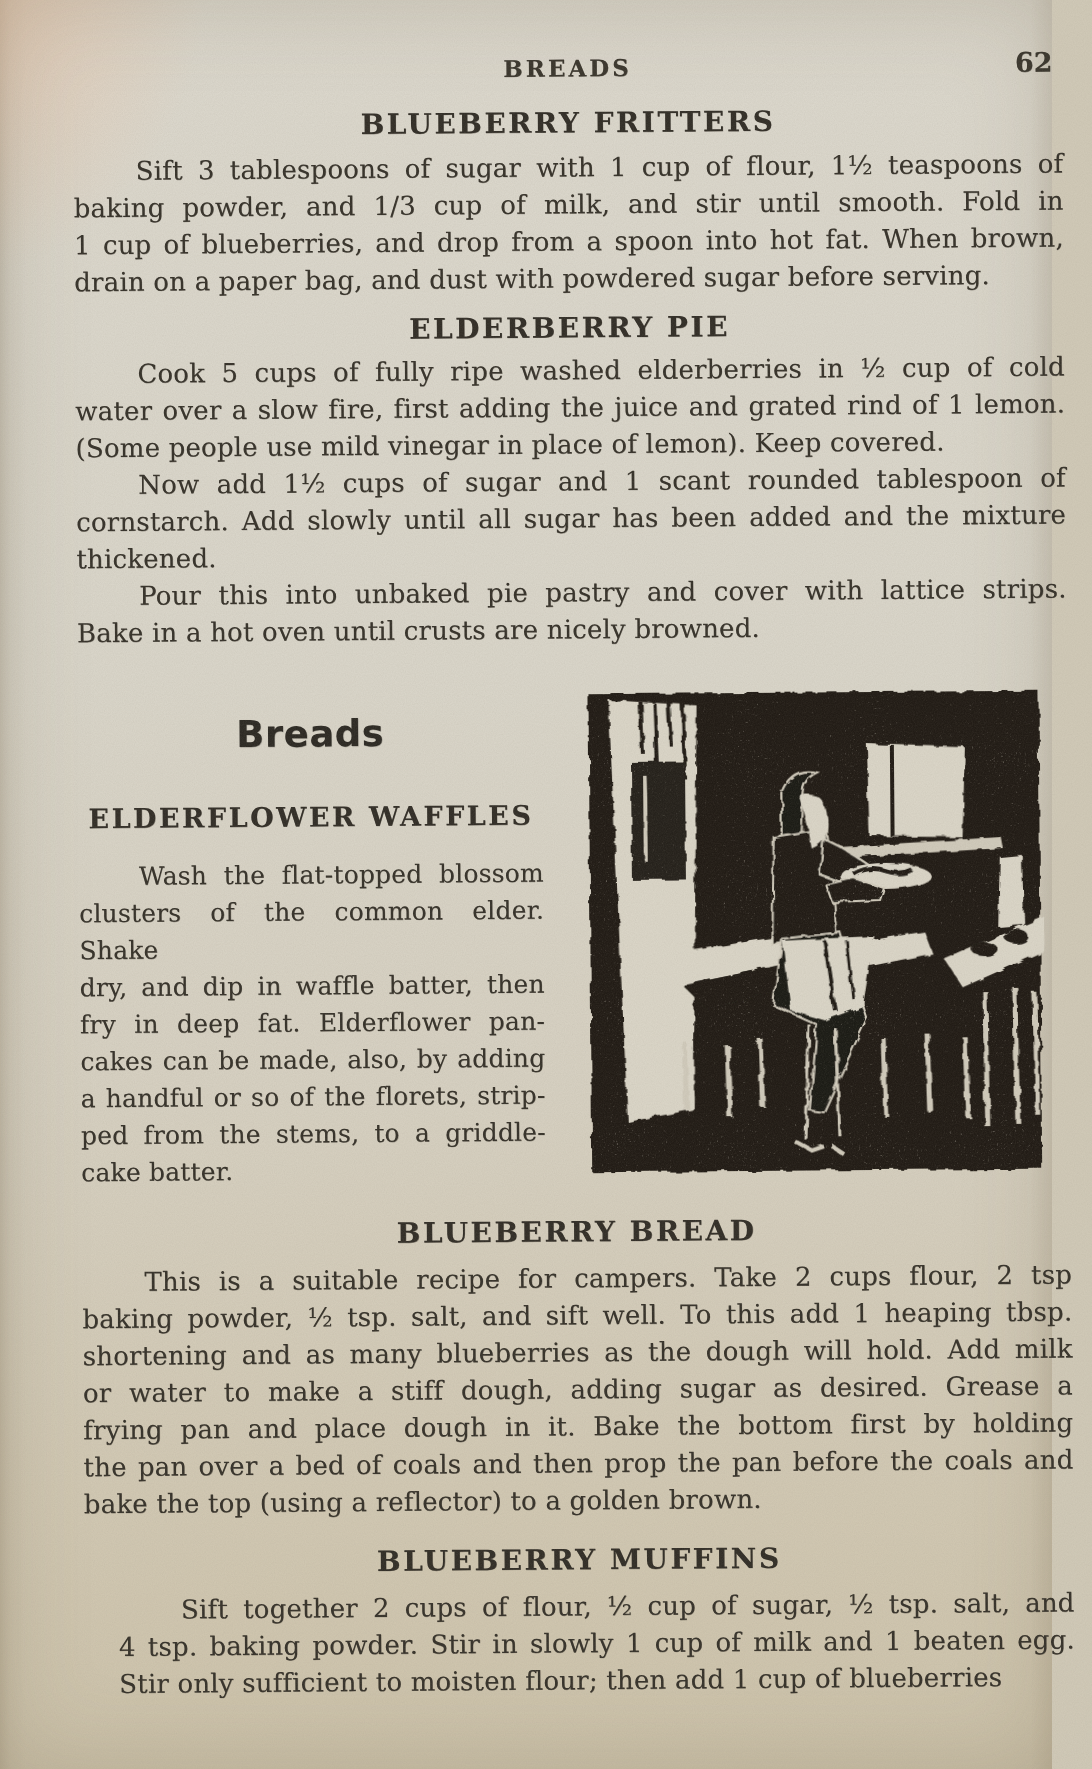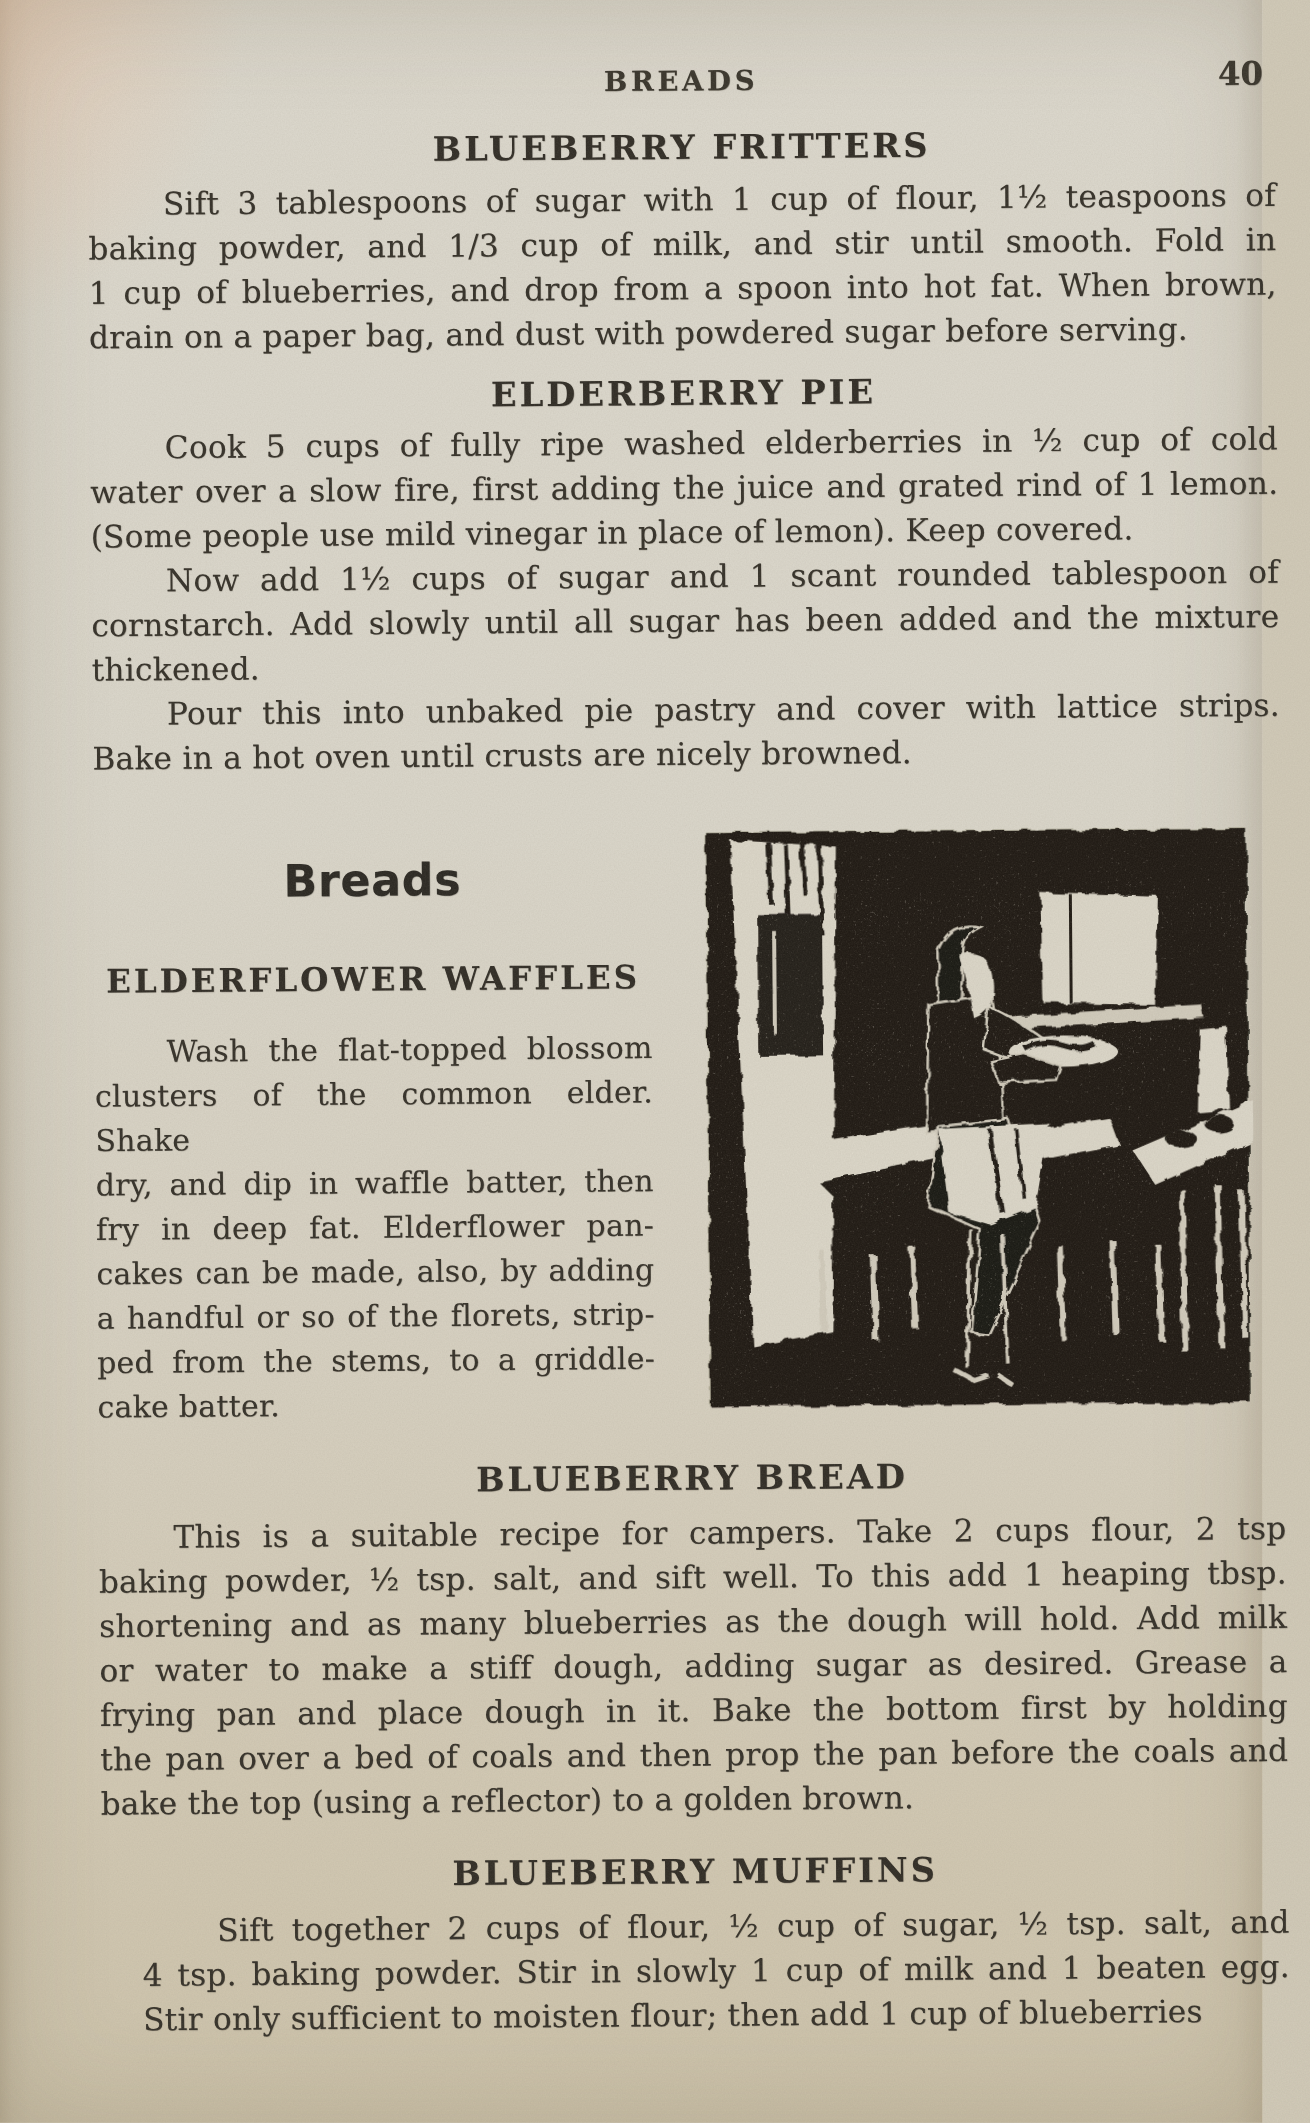--- a/index.html
+++ b/index.html
@@ -70,21 +70,21 @@
 </style>
 </head>
 <body>
 
 <div class="sheet">
 
   <div class="content">
 
     <div class="head-row">
       <div class="running-head">BREADS</div>
-      <div class="page-number">40</div>
+      <div class="page-number">62</div>
     </div>
 
     <div class="recipe-title mt-fritters-title">BLUEBERRY FRITTERS</div>
     <div class="para mt-fritters-body">
         <span class="tline">Sift 3 tablespoons of sugar with 1 cup of flour, 1½ teaspoons of</span>
         <span class="tline">baking powder, and 1/3 cup of milk, and stir until smooth. Fold in</span>
         <span class="tline">1 cup of blueberries, and drop from a spoon into hot fat. When brown,</span>
         <span class="tline tline-last">drain on a paper bag, and dust with powdered sugar before serving.</span>
       </div>
 

